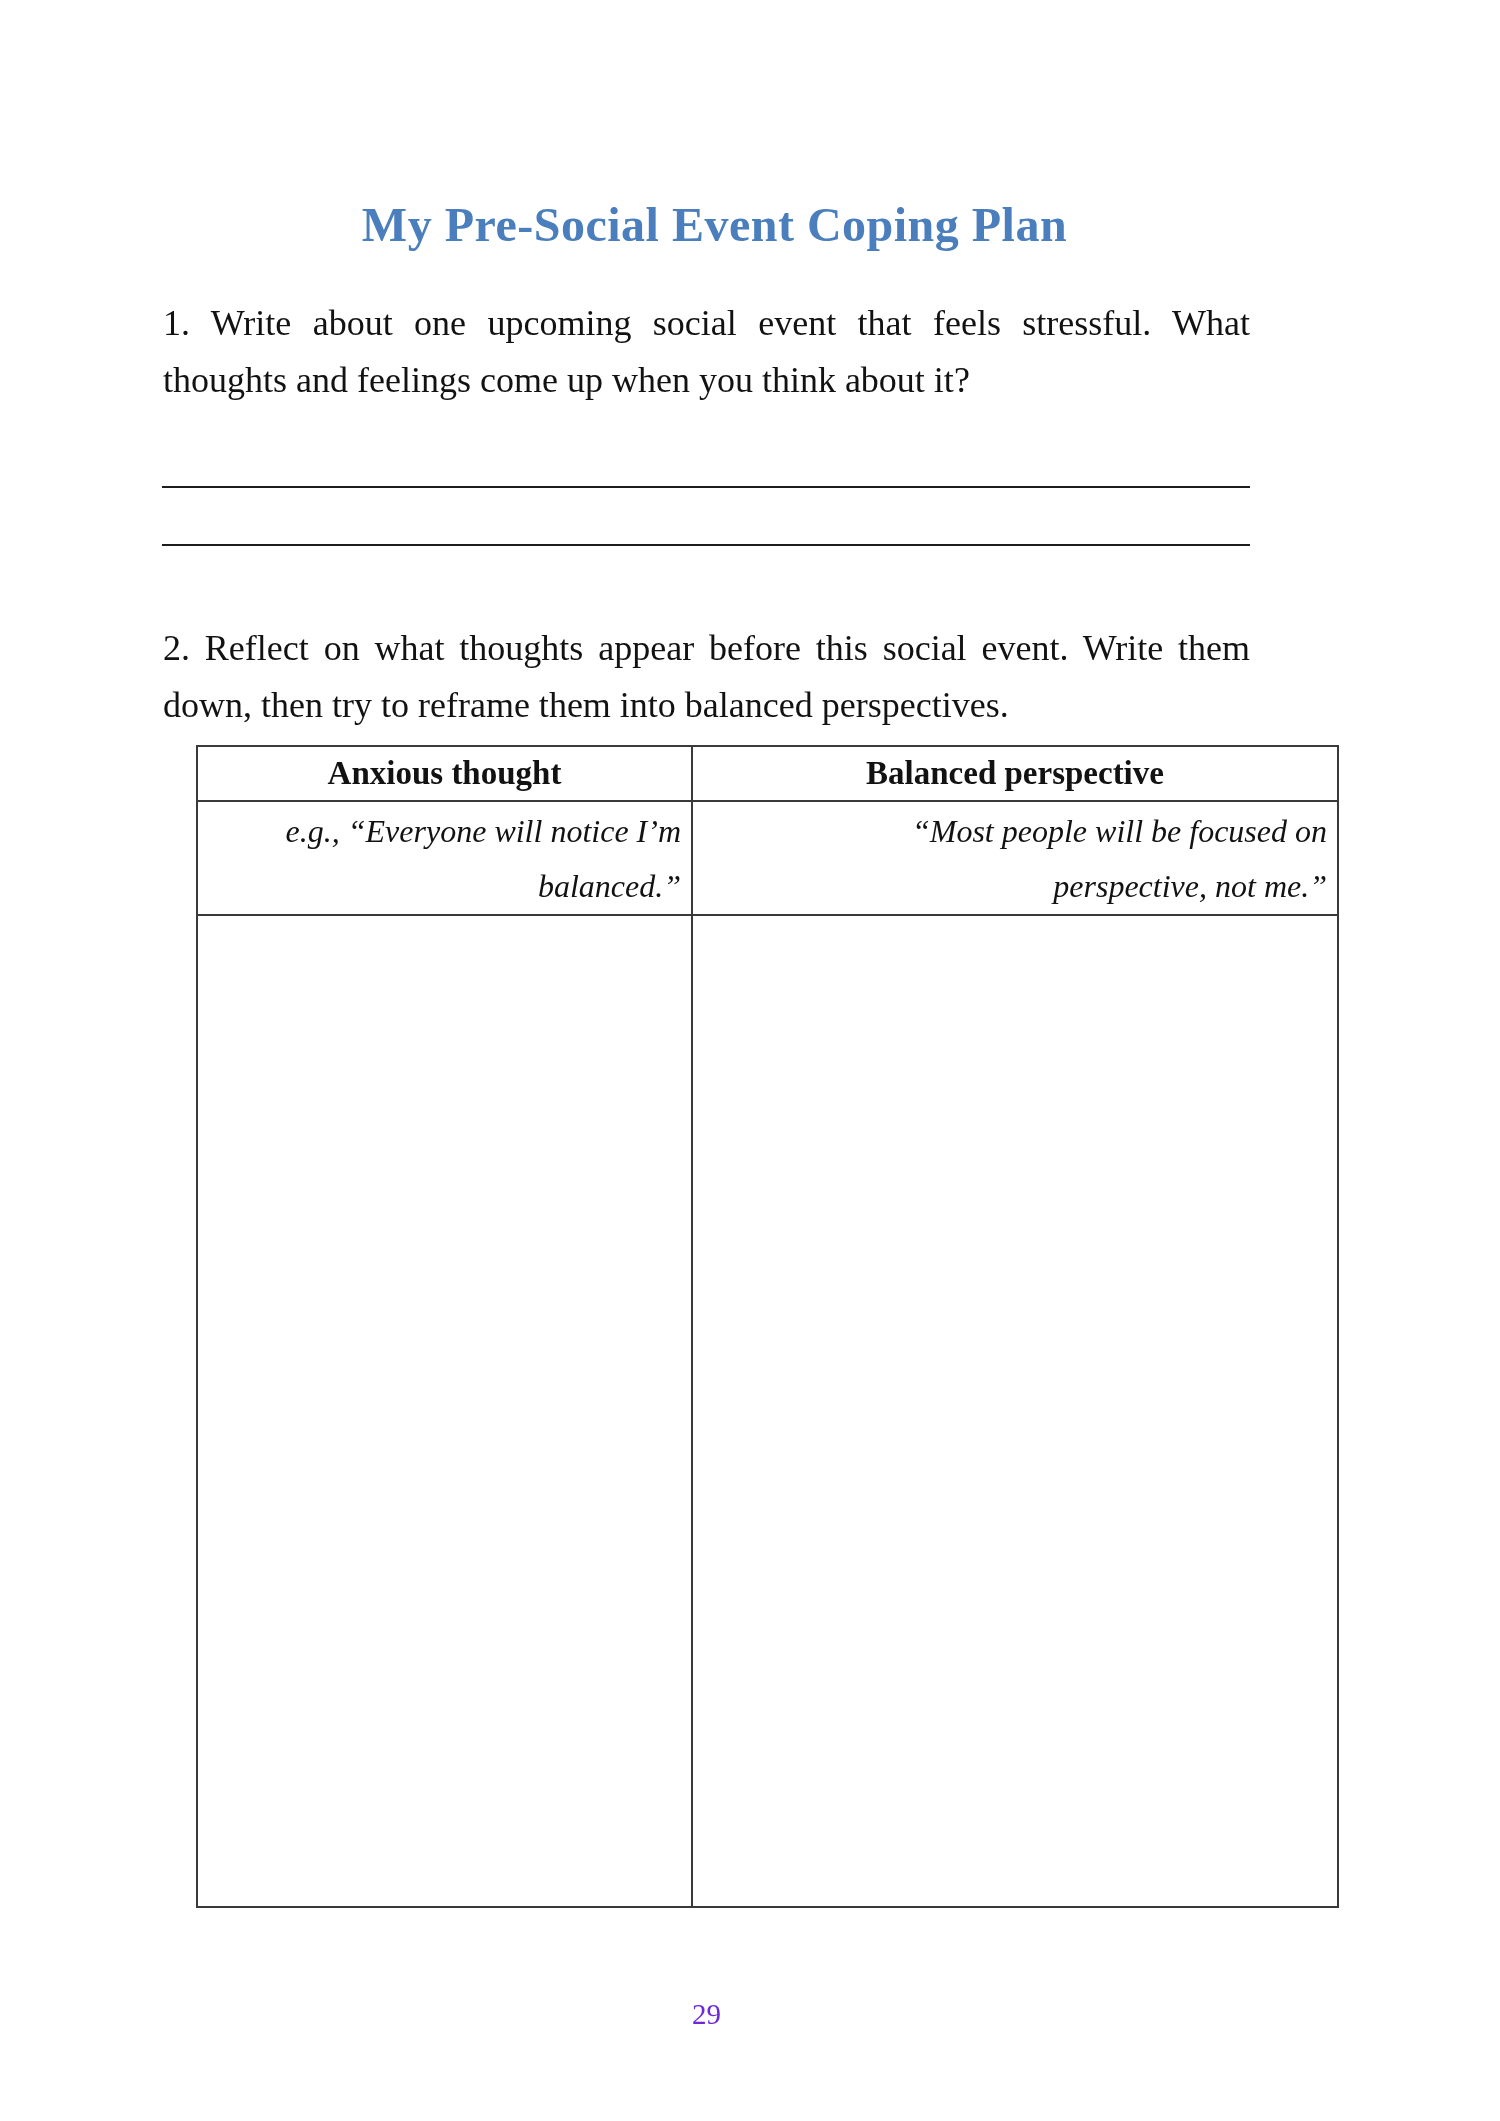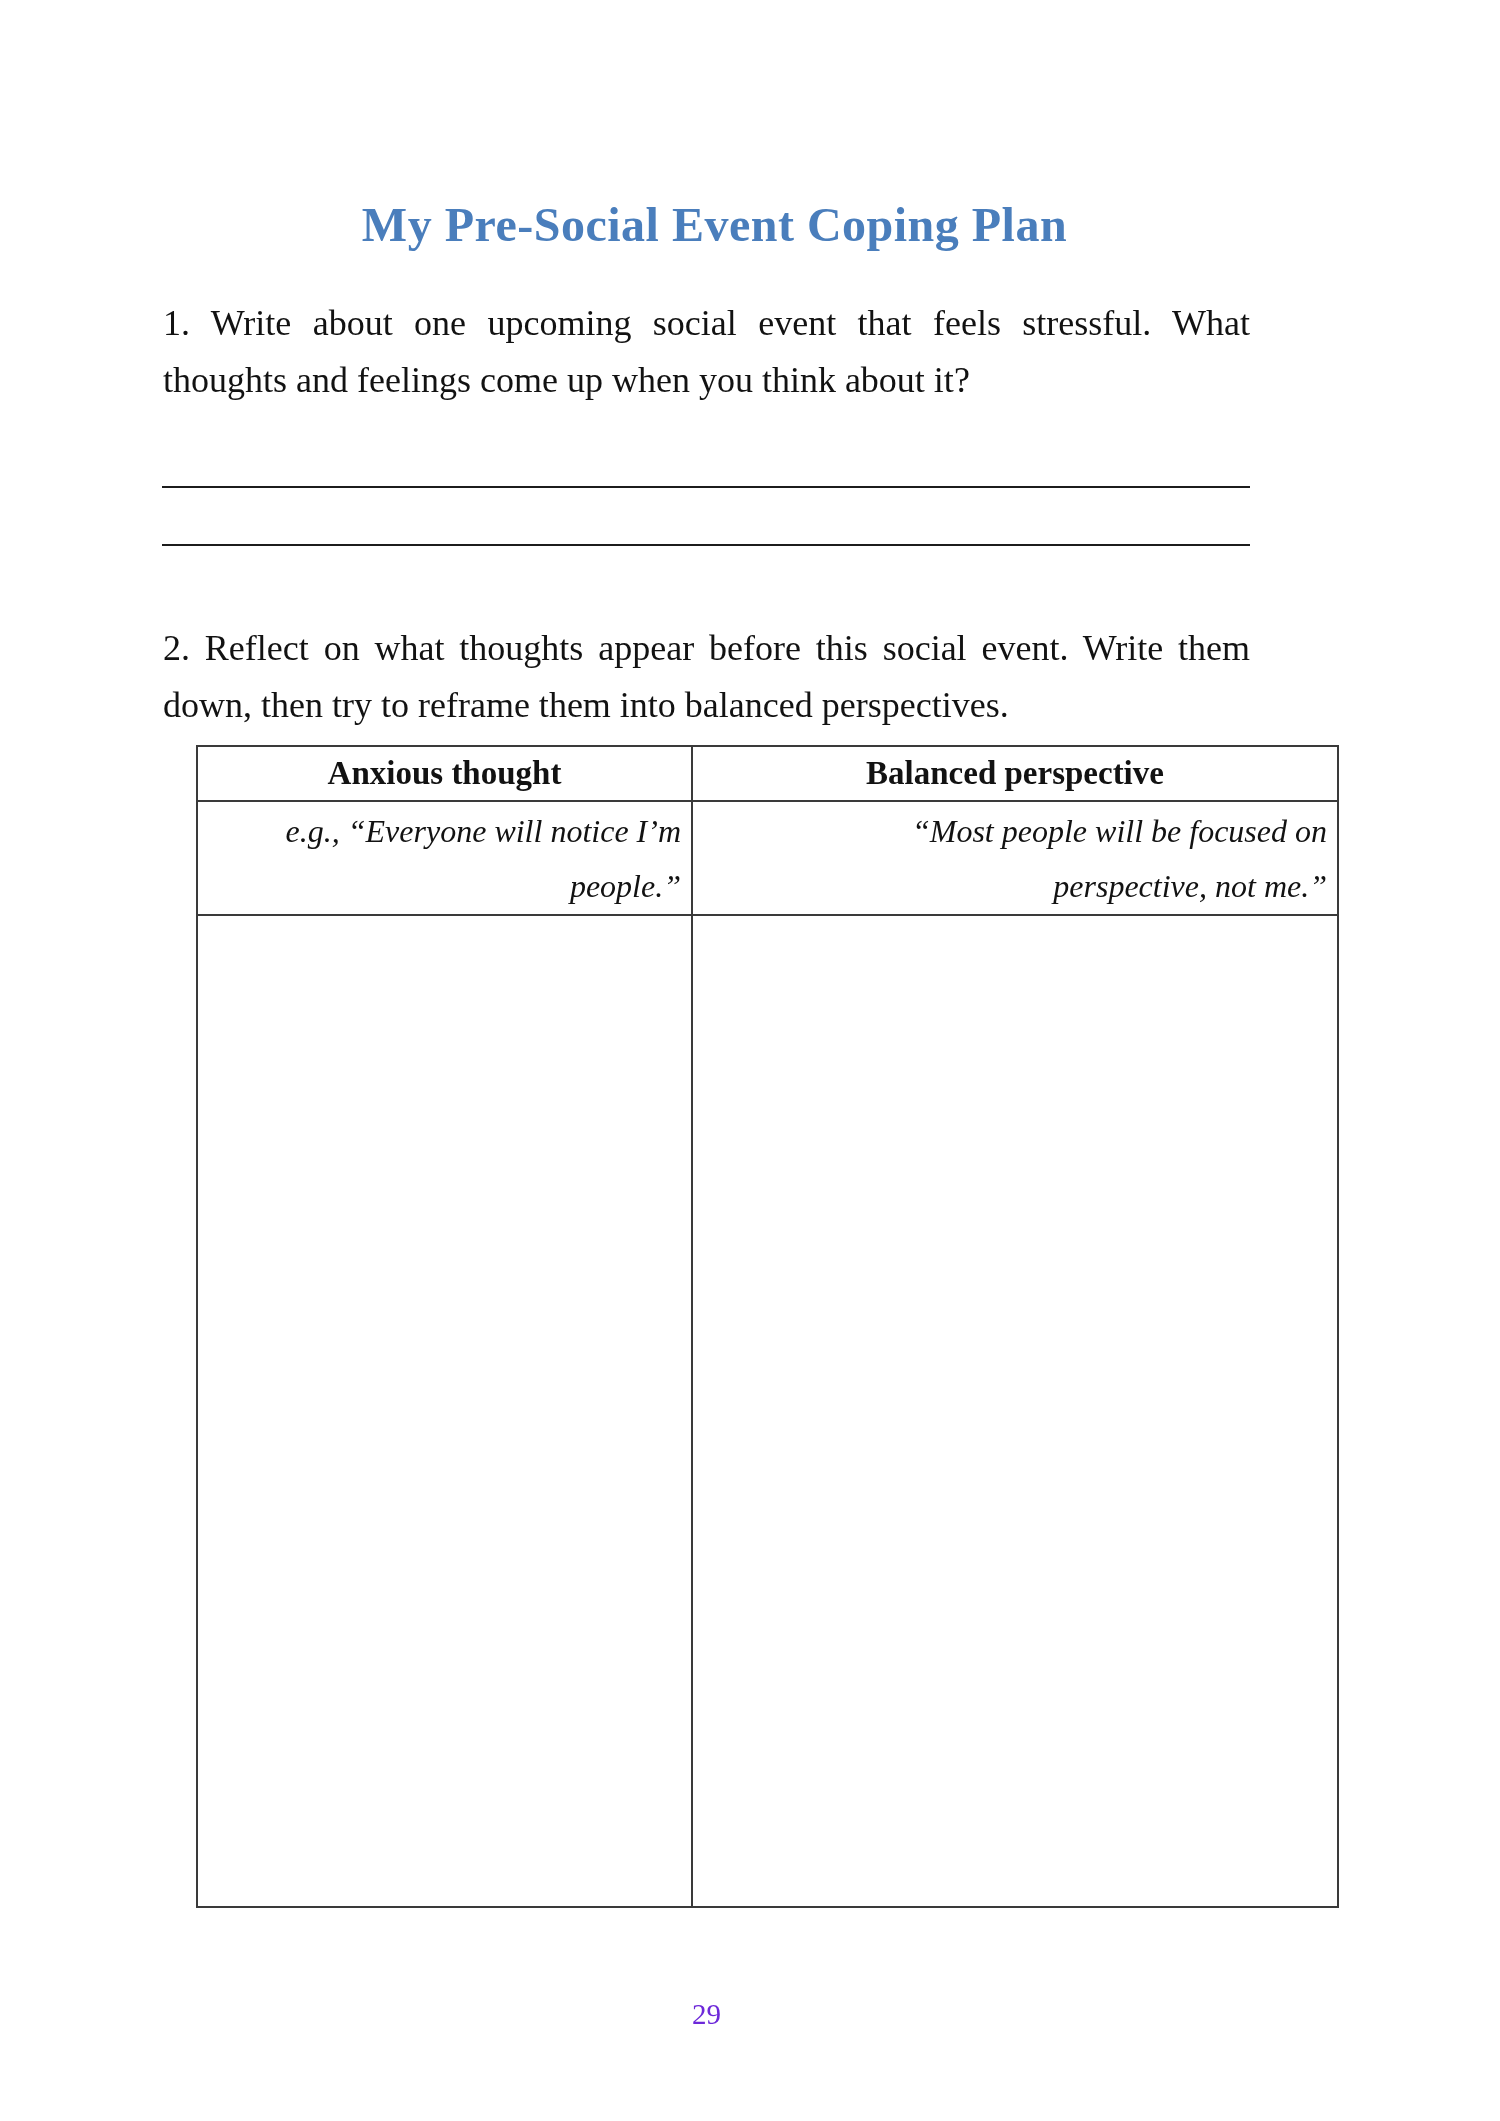--- a/index.html
+++ b/index.html
@@ -129,21 +129,21 @@
     <thead>
       <tr>
         <th>Anxious thought</th>
         <th>Balanced perspective</th>
       </tr>
     </thead>
     <tbody>
       <tr class="example-row">
         <td>
           <div>e.g., “Everyone will notice I’m</div>
-          <div>people.”</div>
+          <div>balanced.”</div>
         </td>
         <td>
           <div>“Most people will be focused on</div>
           <div>perspective, not me.”</div>
         </td>
       </tr>
       <tr class="entry-row">
         <td></td>
         <td></td>
       </tr>

